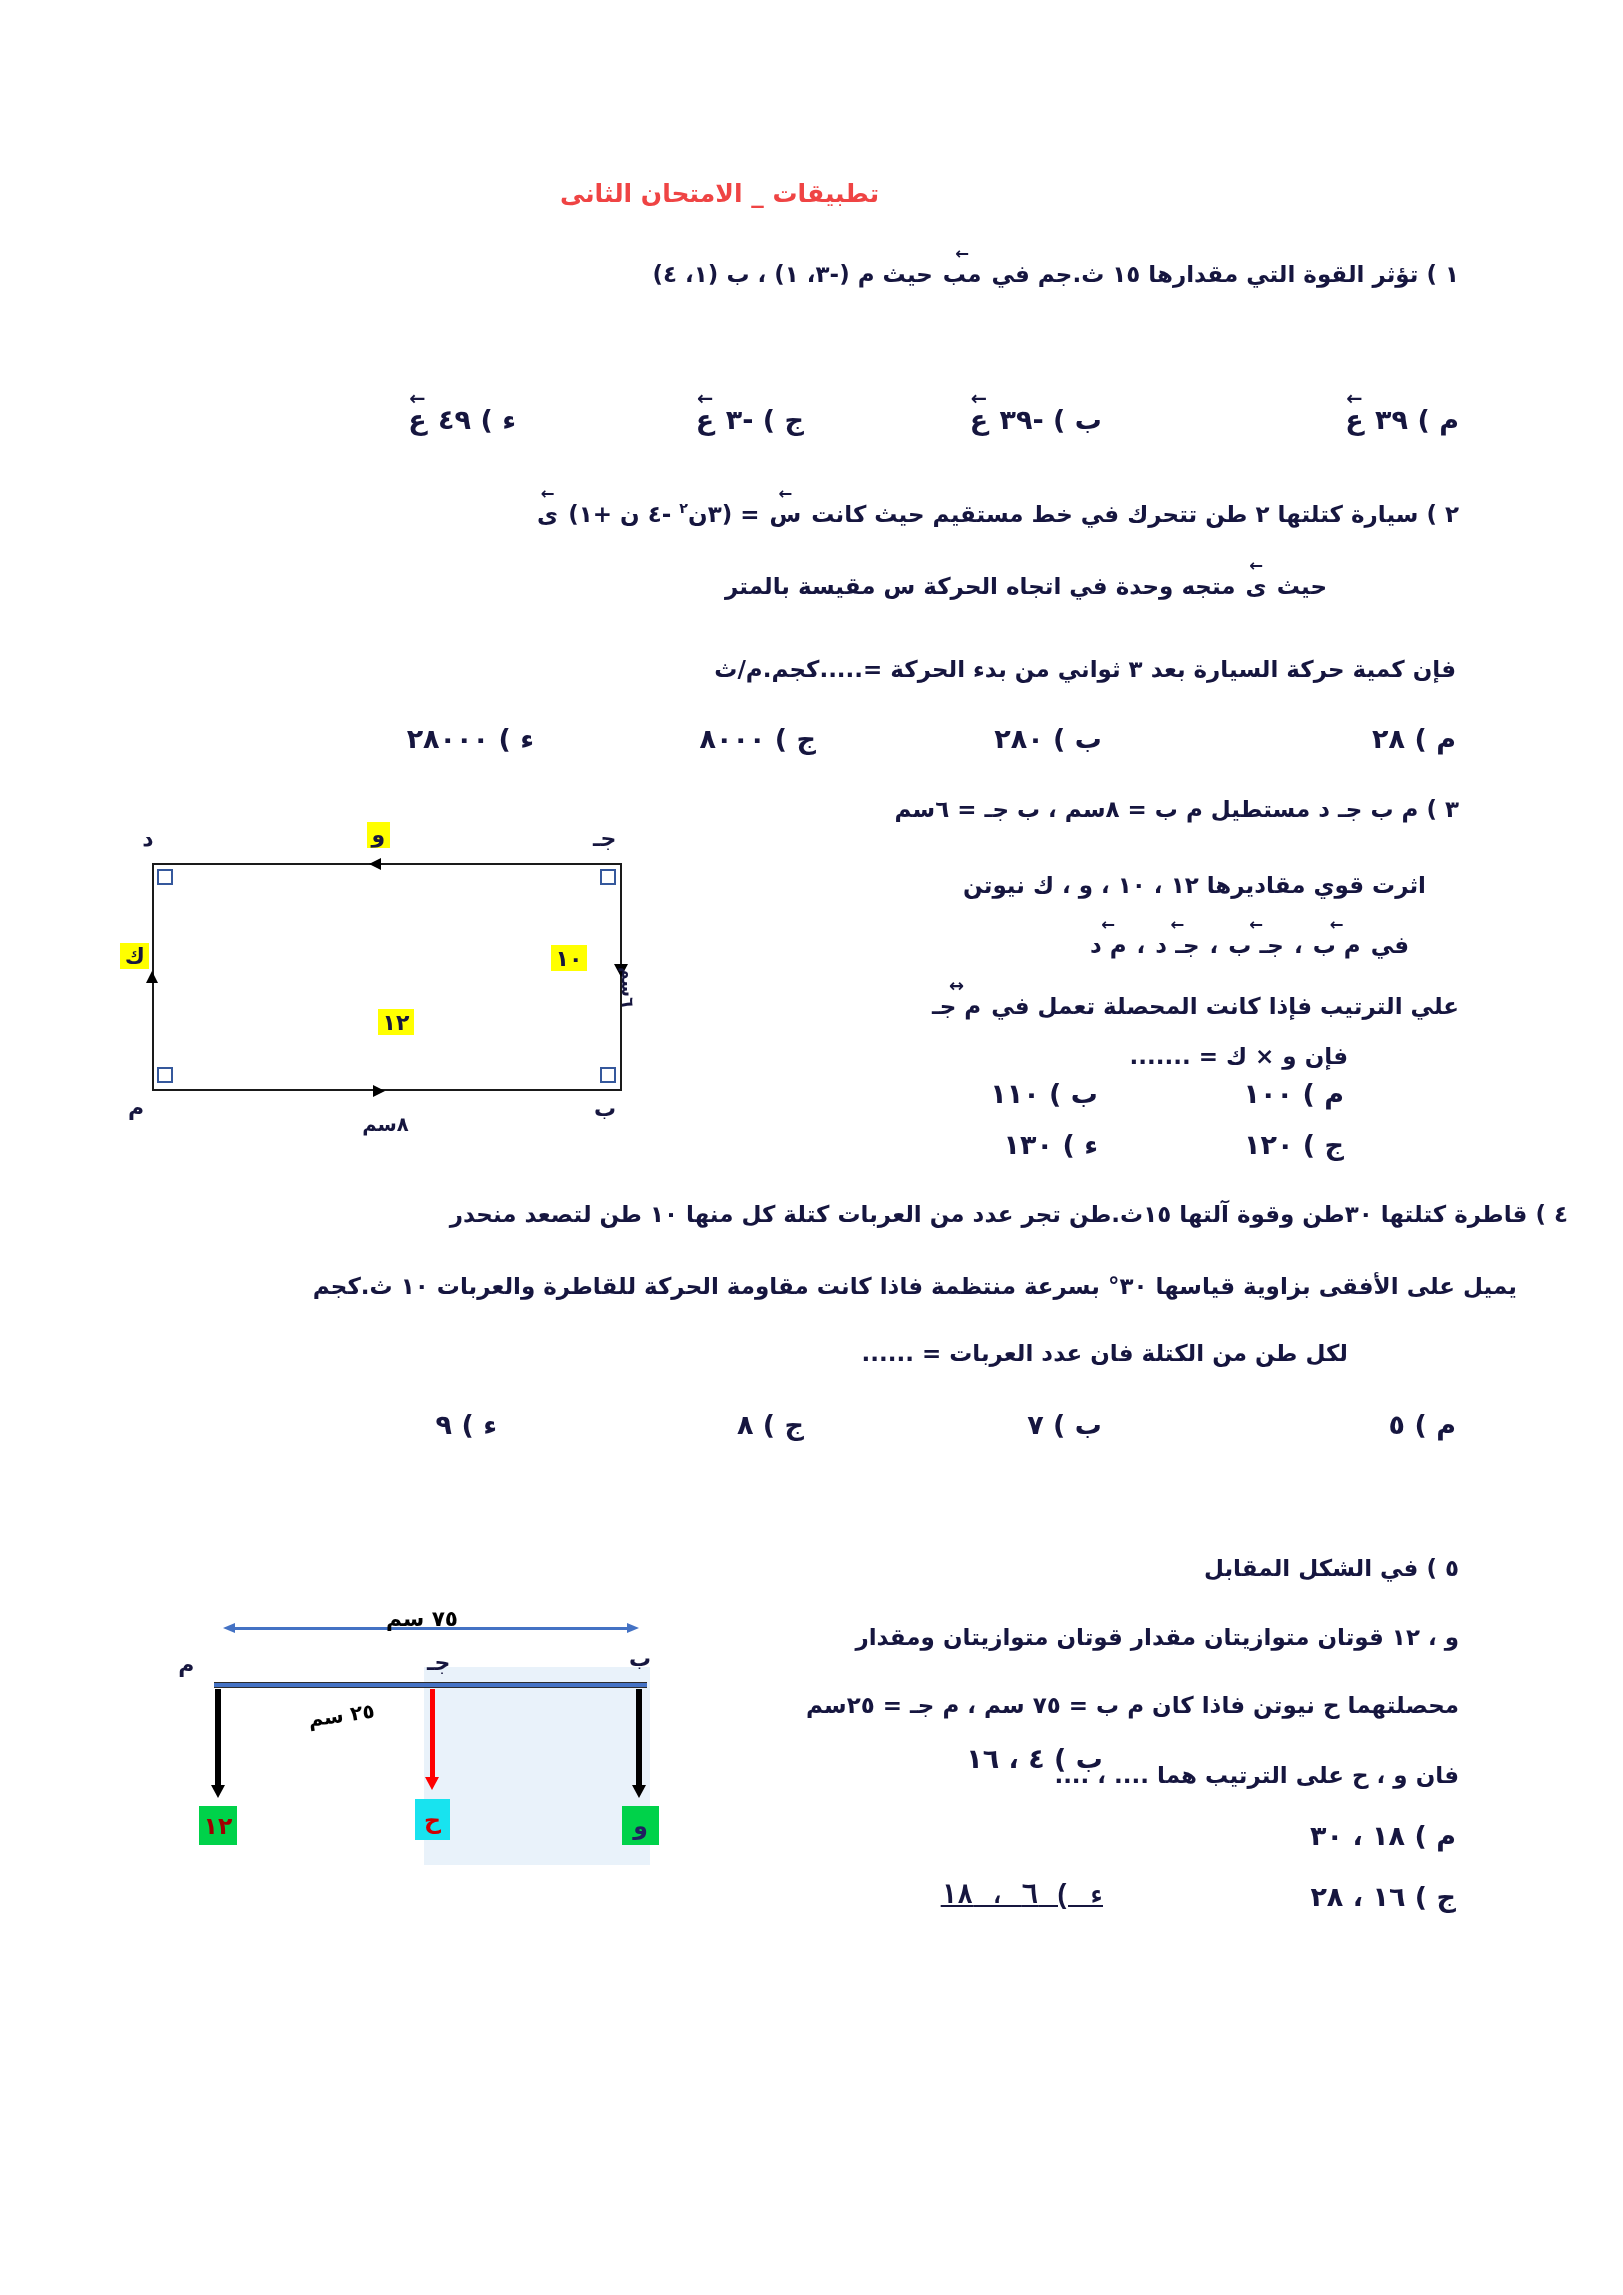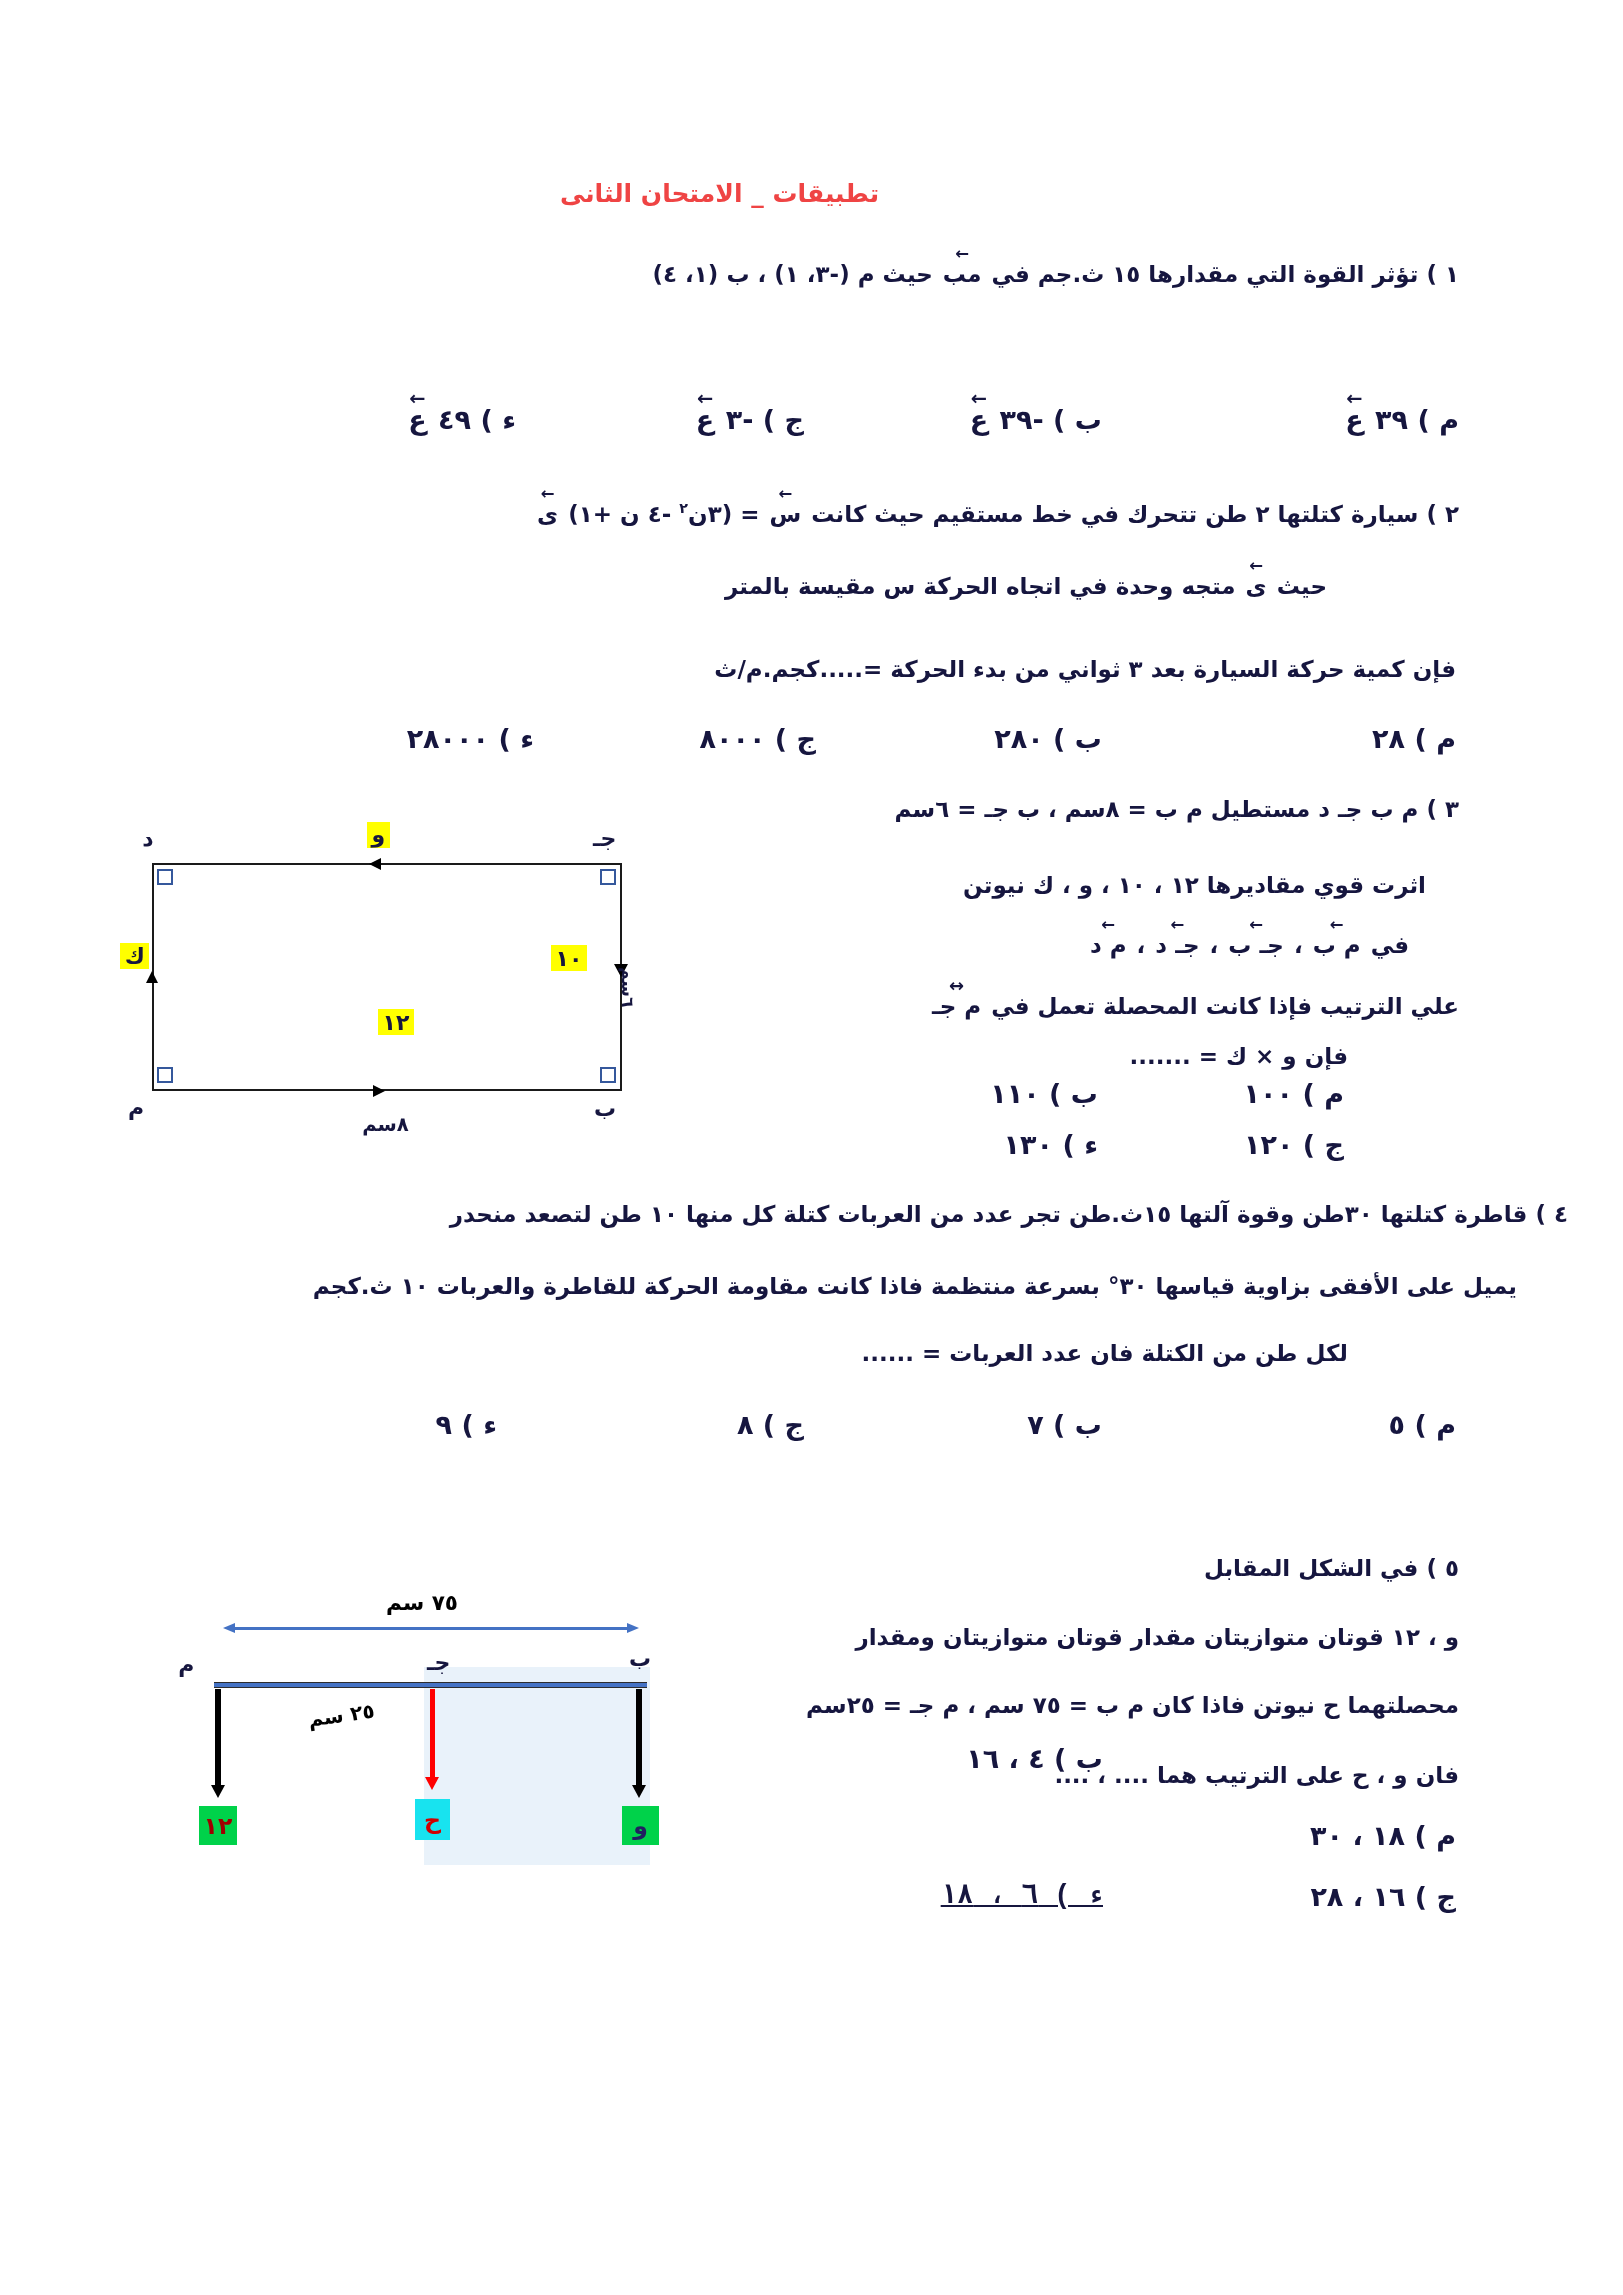--- a/index.html
+++ b/index.html
@@ -137,21 +137,21 @@
   <div class="line opt" style="top:1743px; right:520px;margin-left:32px;">ب ) ٤ ، ١٦</div>
   <div class="line opt" style="top:1881px; right:167px;">ج ) ١٦ ، ٢٨</div>
   <div class="line opt ul" style="top:1881px; right:520px;">ء ) ٦ ، ١٨</div>
 
   <div class="bd">
     <div class="bd-wash"></div>
 
     <div class="bd-dblline"></div>
     <div class="tri bd-tri-l" style="left:46px;  top:33px;"></div>
     <div class="tri bd-tri-r" style="left:450px; top:33px;"></div>
-    <div class="bd-len" style="left:209px; top:0; font-size:21.6px;">٧٥ سم</div>
+    <div class="bd-len" style="left:209px; top:16px; font-size:21.6px;">٧٥ سم</div>
 
     <div class="bd-beam"></div>
 
     <div class="bd-label" style="left:1.3px;   top:62px;">م</div>
     <div class="bd-label" style="left:250px; top:60px;">جـ</div>
     <div class="bd-label" style="left:452px; top:56px;">ب</div>
 
     <div class="bd-len" style="left:131px; top:113px;">
       <span class="rot-ml">٢٥ سم</span>
     </div>

